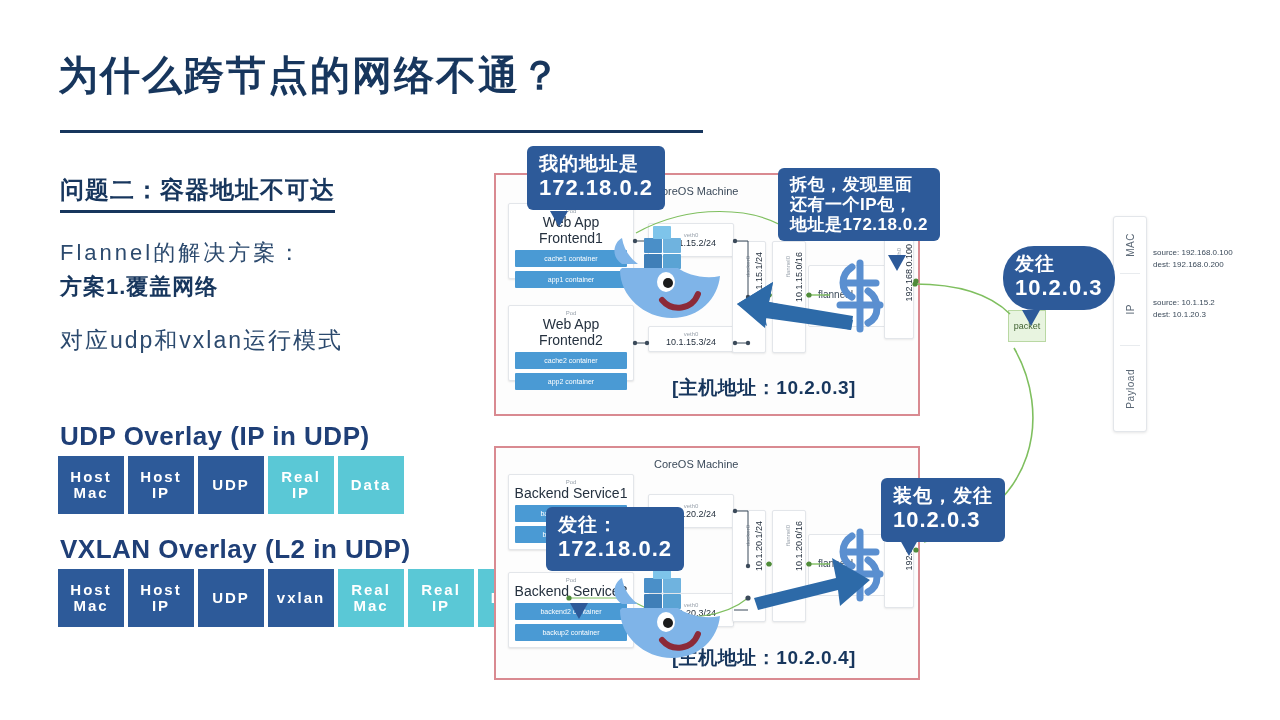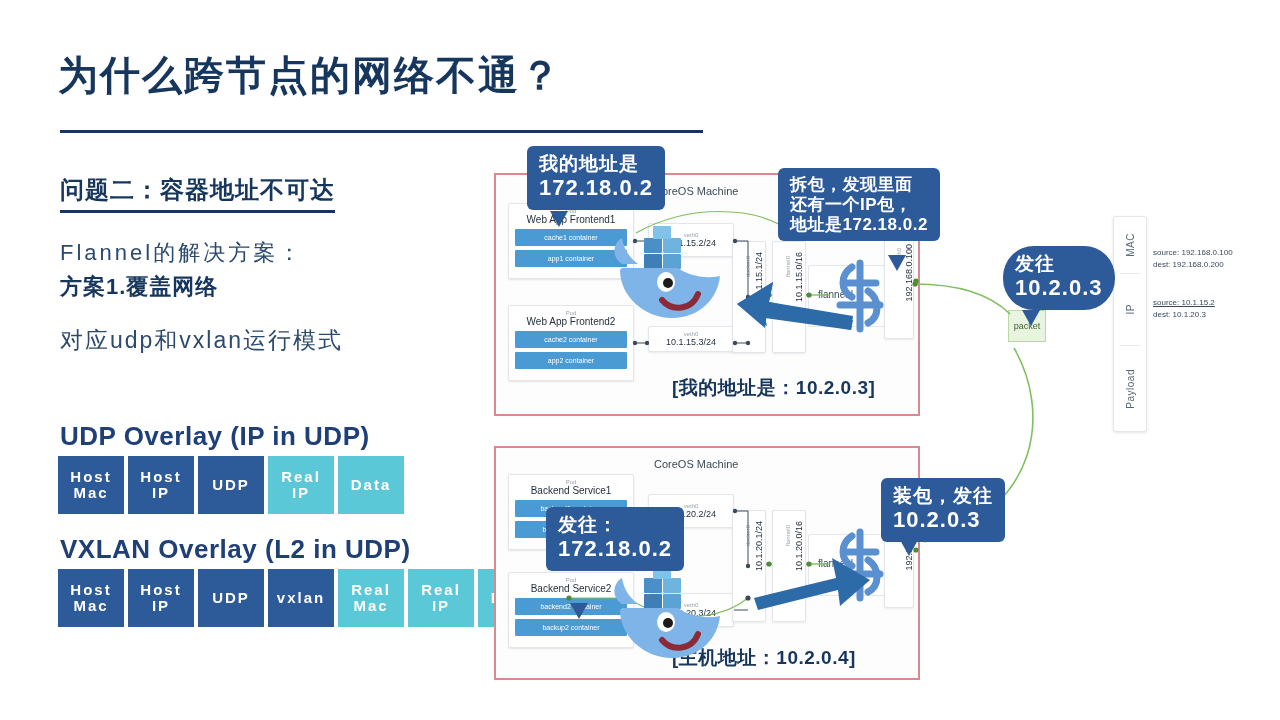--- a/index.html
+++ b/index.html
@@ -68,21 +68,21 @@
   }
   .pod {
     position: absolute; background: #ffffff;
     border: 1px solid #e3e6ea; border-radius: 2px;
     box-shadow: 0 1px 2px rgba(0,0,0,.10);
   }
   .pod .pod-kind {
     text-align: center; font-size: 6px; color: #9aa3ad; margin-top: 4px;
   }
   .pod .pod-name {
-    text-align: center; font-size: 10px; color: #25313f; margin-bottom: 4px;
+    text-align: center; font-size: 14px; color: #25313f; margin-bottom: 4px;
   }
   .ctr {
     background: #4a9ad4; color: #ffffff; font-size: 7px;
     text-align: center; padding: 5px 0; margin: 4px 6px; border-radius: 1px;
     white-space: nowrap;
   }
   .netbox {
     position: absolute; background: #ffffff; border: 1px solid #e3e6ea;
     border-radius: 2px; box-shadow: 0 1px 2px rgba(0,0,0,.08);
     display: flex; flex-direction: column; align-items: center;
@@ -291,21 +291,21 @@
       <circle cx="139" cy="168" r="2.2" fill="#3b4a5a"></circle>
       <circle cx="151" cy="168" r="2.2" fill="#3b4a5a"></circle>
       <circle cx="239" cy="168" r="2.2" fill="#3b4a5a"></circle>
       <circle cx="252" cy="168" r="2.2" fill="#3b4a5a"></circle>
       <circle cx="273" cy="120" r="2.6" fill="#4f8a3a"></circle>
       <circle cx="313" cy="120" r="2.6" fill="#4f8a3a"></circle>
       <circle cx="420" cy="106" r="2.6" fill="#4f8a3a"></circle>
     </svg>
   </div>
 
-  <div class="host-addr" style="left:672px; top:375px;">[我的地址是：10.2.0.3]</div>
+  <div class="host-addr" style="left:672px; top:375px;">[主机地址：10.2.0.3]</div>
 
   <svg class="whale" style="left:600px; top:220px;" width="128" height="112" viewBox="0 0 128 112">
     <g>
       <rect x="44" y="18" width="18" height="15" rx="1" fill="#4a8fc8"></rect>
       <rect x="63" y="18" width="18" height="15" rx="1" fill="#6fb3df"></rect>
       <rect x="44" y="34" width="18" height="15" rx="1" fill="#3f7fb8"></rect>
       <rect x="63" y="34" width="18" height="15" rx="1" fill="#5aa3d4"></rect>
       <rect x="53" y="6" width="18" height="13" rx="1" fill="#7ec4ea"></rect>
       <path d="M22 44 C10 36, 14 22, 22 18 C24 30, 30 38, 38 44 Z" fill="#7fb4e8"></path>
       <path d="M20 50 C20 76, 44 98, 72 98 C100 98, 118 78, 120 56 C104 60, 86 54, 78 48 L22 48 Z" fill="#7fb4e8"></path>
@@ -434,21 +434,21 @@
     <div class="pseg" style="top:56px; height:72px;">
       <span>IP</span>
     </div>
     <div class="pdiv" style="top:128px;"></div>
     <div class="pseg" style="top:128px; height:88px;">
       <span>Payload</span>
     </div>
   </div>
   <div class="pinfo" style="left:1153px; top:247px;">source: 192.168.0.100</div>
   <div class="pinfo" style="left:1153px; top:259px;">dest: 192.168.0.200</div>
-  <div class="pinfo" style="left:1153px; top:297px;text-decoration:underline;">source: 10.1.15.2</div>
+  <div class="pinfo" style="left:1153px; top:297px;">source: 10.1.15.2</div>
   <div class="pinfo" style="left:1153px; top:309px;">dest: 10.1.20.3</div>
 
   <div class="pktnode" style="left:1008px; top:310px; width:38px; height:32px;">
     <span>packet</span>
   </div>
 
   <svg style="position:absolute; left:910px; top:270px;" width="200" height="320">
     <path d="M4 14 C50 14, 80 24, 100 44" stroke="#7fbf5f" stroke-width="1.6" fill="none"></path>
     <path d="M104 78 C140 140, 132 240, 14 272" stroke="#7fbf5f" stroke-width="1.6" fill="none"></path>
     <circle cx="5" cy="14" r="2.6" fill="#4f8a3a"></circle>

